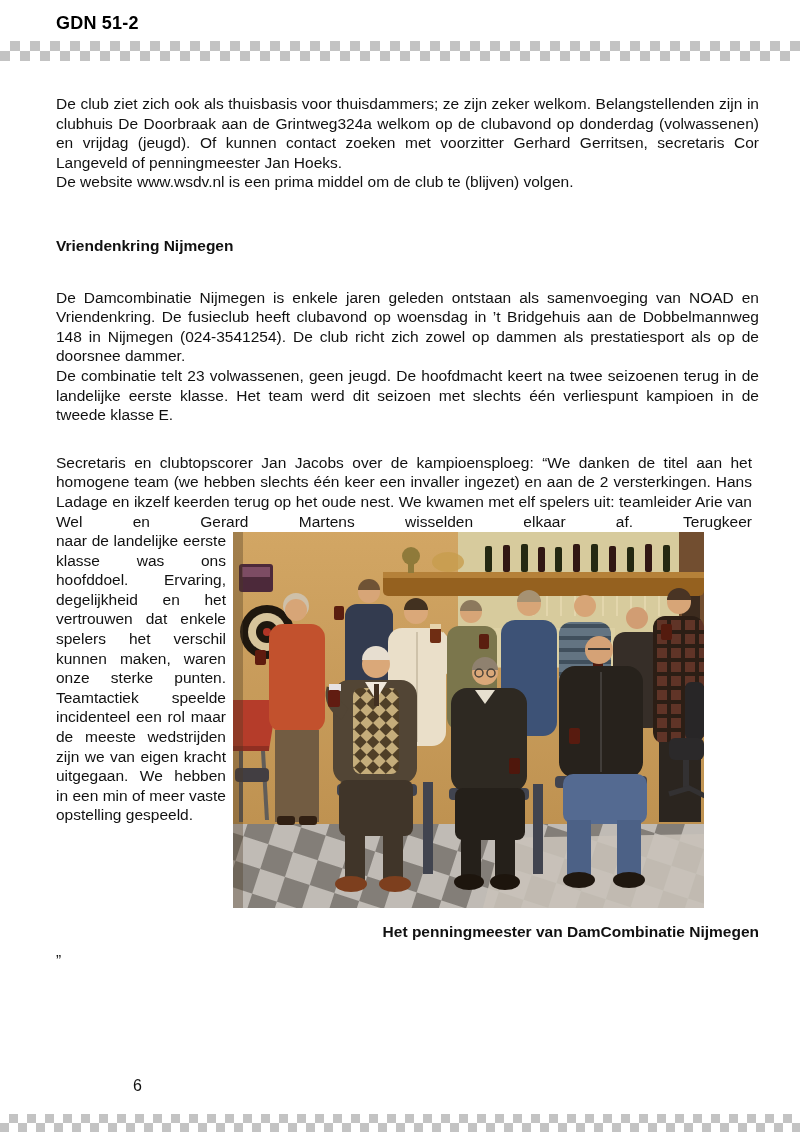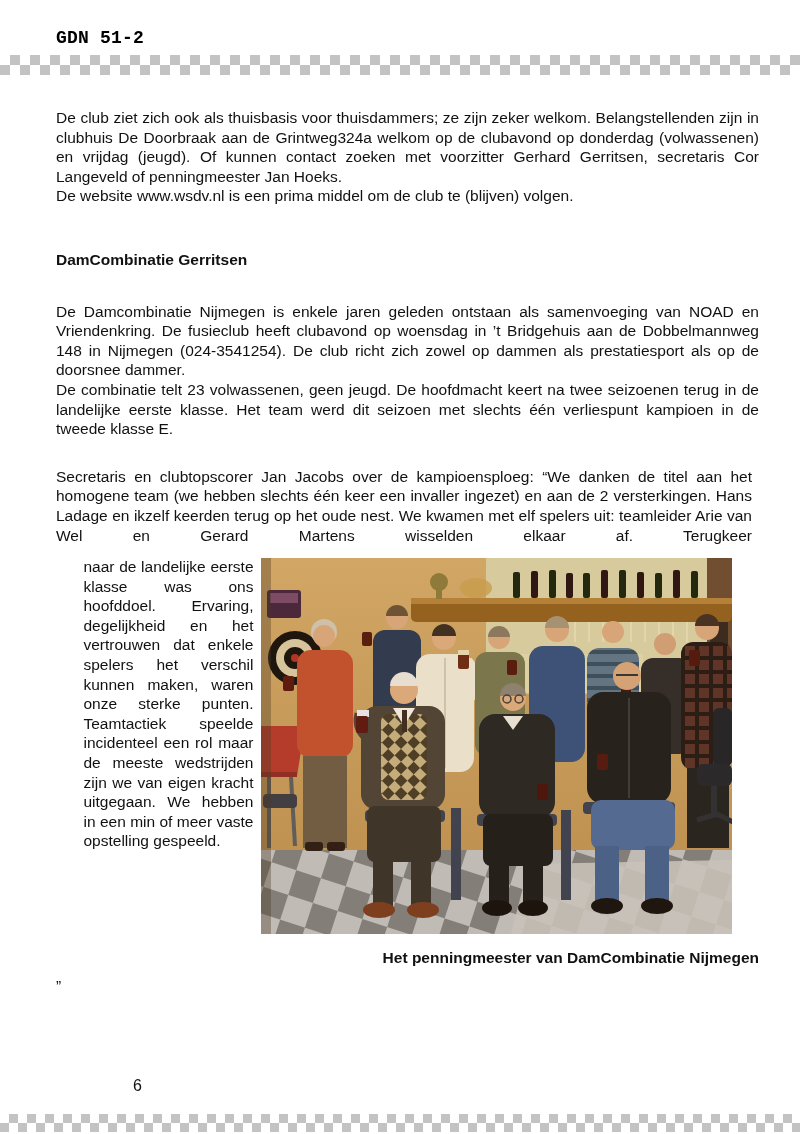--- a/index.html
+++ b/index.html
@@ -1,36 +1,36 @@
 <!DOCTYPE html>
 <html><head>
 <meta charset="utf-8">
 <style>
   html,body{margin:0;padding:0;background:#ffffff;}
   .page{
     position:relative;width:800px;height:1134px;background:#ffffff;
     font-family:"Liberation Sans",sans-serif;color:#111;overflow:hidden;
   }
-  .masthead{padding:28px 0 0 56px;font-family:Liberation Mono, monospace;}
+  .masthead{padding:13px 0 0 56px;}
   .masthead-title{font-size:18px;font-weight:bold;letter-spacing:.2px;color:#000;}
   .checker-band{
     width:800px;height:20px;
     background-image:repeating-conic-gradient(#c3c3c3 0% 25%, #ffffff 0% 50%);
     background-size:20px 20px;
   }
   .band-top{margin-top:7px;}
   .band-bottom{position:absolute;left:0;top:1114px;height:18px;background-size:18px 18px;}
   .content{width:703px;margin-left:56px;font-size:15.5px;line-height:19.6px;}
   .jtext{text-align:justify;}
   .force-last{text-align:justify;text-align-last:justify;-moz-text-align-last:justify;}
   .intro{margin:33px 0 0 0;}
   .section-heading{margin:44px 0 0 0;font-size:15.5px;font-weight:bold;line-height:19.6px;}
   .club-para{margin:32px 0 0 0;}
   .quote-lead{margin:28px 7px 0 0;}
-  .photo-row{display:flex;align-items:flex-start;margin-top:12px;justify-content:center;}
+  .photo-row{display:flex;align-items:flex-start;margin-top:0;}
   .quote-col{width:170px;flex:0 0 170px;}
   .team-photo{margin:1px 0 0 7px;width:471px;height:376px;flex:0 0 471px;}
   .team-photo svg{display:block;width:471px;height:376px;}
   .photo-caption{margin-top:14px;width:703px;text-align:right;font-weight:bold;font-size:15.5px;line-height:19.6px;}
   .quote-close{margin-top:8px;font-size:15.5px;line-height:19.6px;}
   .page-number{position:absolute;left:133px;top:1077px;font-size:16px;color:#111;}
   p{margin:0;}
 </style>
 </head>
 <body>
@@ -40,21 +40,21 @@
   <div class="masthead">
     <span class="masthead-title">GDN 51-2</span>
   </div>
 
   <div class="checker-band band-top"></div>
 
   <div class="content">
 
     <p class="intro jtext"><span>De club ziet zich ook als thuisbasis voor thuisdammers; ze zijn zeker welkom. Belangstellenden zijn in clubhuis De Doorbraak aan de Grintweg324a welkom op de clubavond op donderdag (volwassenen) en vrijdag (jeugd). Of kunnen contact zoeken met voorzitter Gerhard Gerritsen, secretaris Cor Langeveld of penningmeester Jan Hoeks.</span><br><span>De website www.wsdv.nl is een prima middel om de club te (blijven) volgen.</span></p>
 
-    <h3 class="section-heading">DamCombinatie Gerritsen</h3>
+    <h3 class="section-heading">Vriendenkring Nijmegen</h3>
 
     <p class="club-para jtext"><span>De Damcombinatie Nijmegen is enkele jaren geleden ontstaan als samenvoeging van NOAD en Vriendenkring. De fusieclub heeft clubavond op woensdag in ’t Bridgehuis aan de Dobbelmannweg 148 in Nijmegen (024-3541254). De club richt zich zowel op dammen als prestatiesport als op de doorsnee dammer.</span><br><span>De combinatie telt 23 volwassenen, geen jeugd. De hoofdmacht keert na twee seizoenen terug in de landelijke eerste klasse. Het team werd dit seizoen met slechts één verliespunt kampioen in de tweede klasse E.</span></p>
 
     <p class="quote-lead force-last">Secretaris en clubtopscorer Jan Jacobs over de kampioensploeg: “We danken de titel aan het homogene team (we hebben slechts één keer een invaller ingezet) en aan de 2 versterkingen. Hans Ladage en ikzelf keerden terug op het oude nest. We kwamen met elf spelers uit: teamleider Arie van Wel en Gerard Martens wisselden elkaar af. Terugkeer</p>
 
     <div class="photo-row">
       <div class="quote-col jtext">naar de landelijke eerste klasse was ons hoofddoel. Ervaring, degelijkheid en het vertrouwen dat enkele spelers het verschil kunnen maken, waren onze sterke punten. Teamtactiek speelde incidenteel een rol maar de meeste wedstrijden zijn we van eigen kracht uitgegaan. We hebben in een min of meer vaste opstelling gespeeld.</div>
 
       <figure class="team-photo">
         <svg viewBox="0 0 471 376" xmlns="http://www.w3.org/2000/svg">

